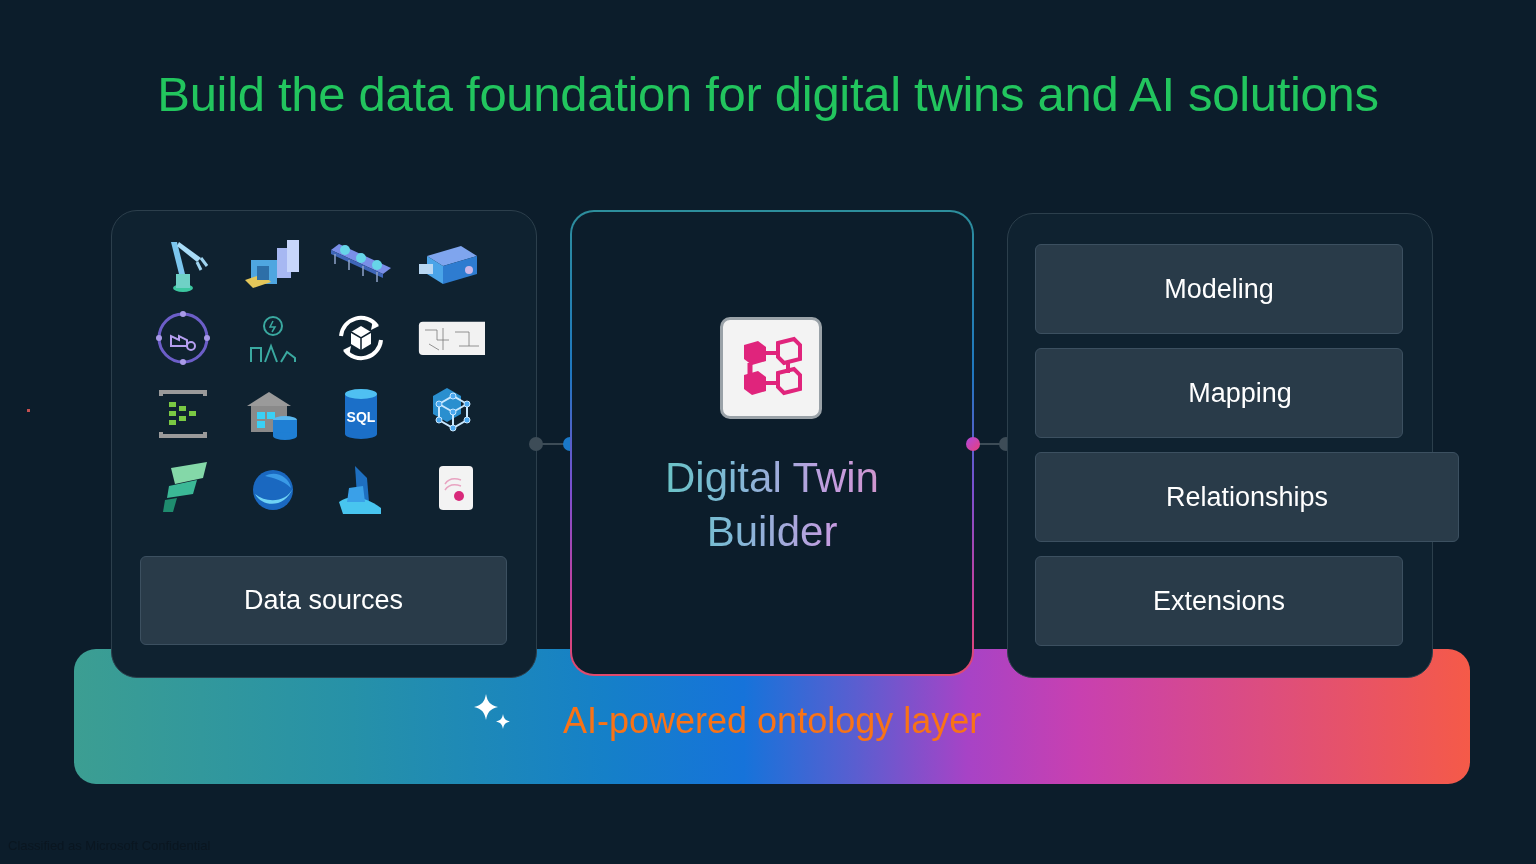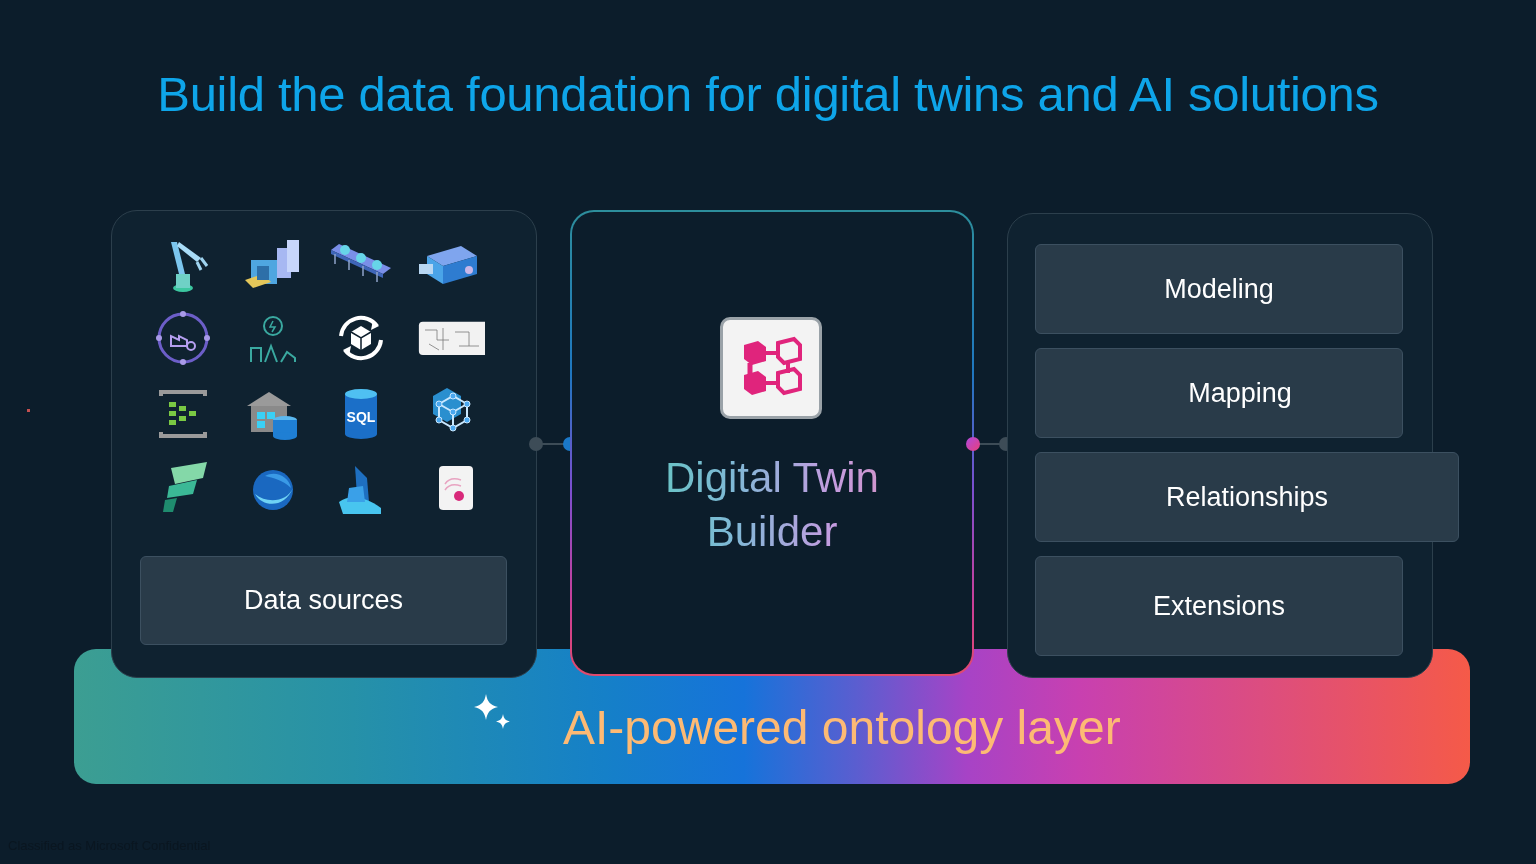--- a/index.html
+++ b/index.html
@@ -4,29 +4,29 @@
 <style>
   html, body { margin:0; padding:0; }
   body {
     width:1536px; height:864px; overflow:hidden; position:relative;
     background:#0c1d2b;
     font-family:"Liberation Sans","DejaVu Sans",sans-serif;
     color:#ffffff;
   }
   .title {
     position:absolute; left:0; top:66px; width:1536px; text-align:center;
-    font-size:49px; font-weight:400; color:#0ea5e9; letter-spacing:-0.3px;
+    font-size:49px; font-weight:400; color:#22c55e; letter-spacing:-0.3px;
   }
   .ai-band {
     position:absolute; left:74px; top:649px; width:1396px; height:135px;
     border-radius:22px;
     background:linear-gradient(90deg,#3c9e92 0%,#2691a8 20%,#1580c8 38%,#1673da 48%,#5a5ed0 56%,#a743c6 64%,#c840b0 72%,#dc4d80 85%,#f55a48 100%);
   }
   .ai-label {
-    position:absolute; left:563px; top:700px; font-size:48px; color:#fdba74;
+    position:absolute; left:563px; top:700px; font-size:36px; color:#f97316;
   }
   .sparkle { position:absolute; left:468px; top:692px; width:48px; height:48px; }
 
   .panel {
     position:absolute; background:#0f2230; border-radius:26px;
     border:1.5px solid #2c3f4c;
   }
   .panel-left { left:111px; top:210px; width:424px; height:466px; }
   .panel-right { left:1007px; top:213px; width:424px; height:463px; }
   .panel-center {
@@ -232,18 +232,18 @@
 <div class="panel panel-right"></div>
 <div class="pill" style="left:1035px;top:244px;width:368px;height:90px;">
   <span>Modeling</span>
 </div>
 <div class="pill" style="left:1035px;top:348px;width:368px;height:90px;padding-left:42px;">
   <span>Mapping</span>
 </div>
 <div class="pill" style="left:1035px;top:452px;width:424px;height:90px;">
   <span>Relationships</span>
 </div>
-<div class="pill" style="left:1035px;top:556px;width:368px;height:100px;">
+<div class="pill" style="left:1035px;top:556px;width:368px;height:90px;">
   <span>Extensions</span>
 </div>
 
 <div class="red-speck"></div>
 <div class="footer">Classified as Microsoft Confidential</div>
 
 </body></html>

